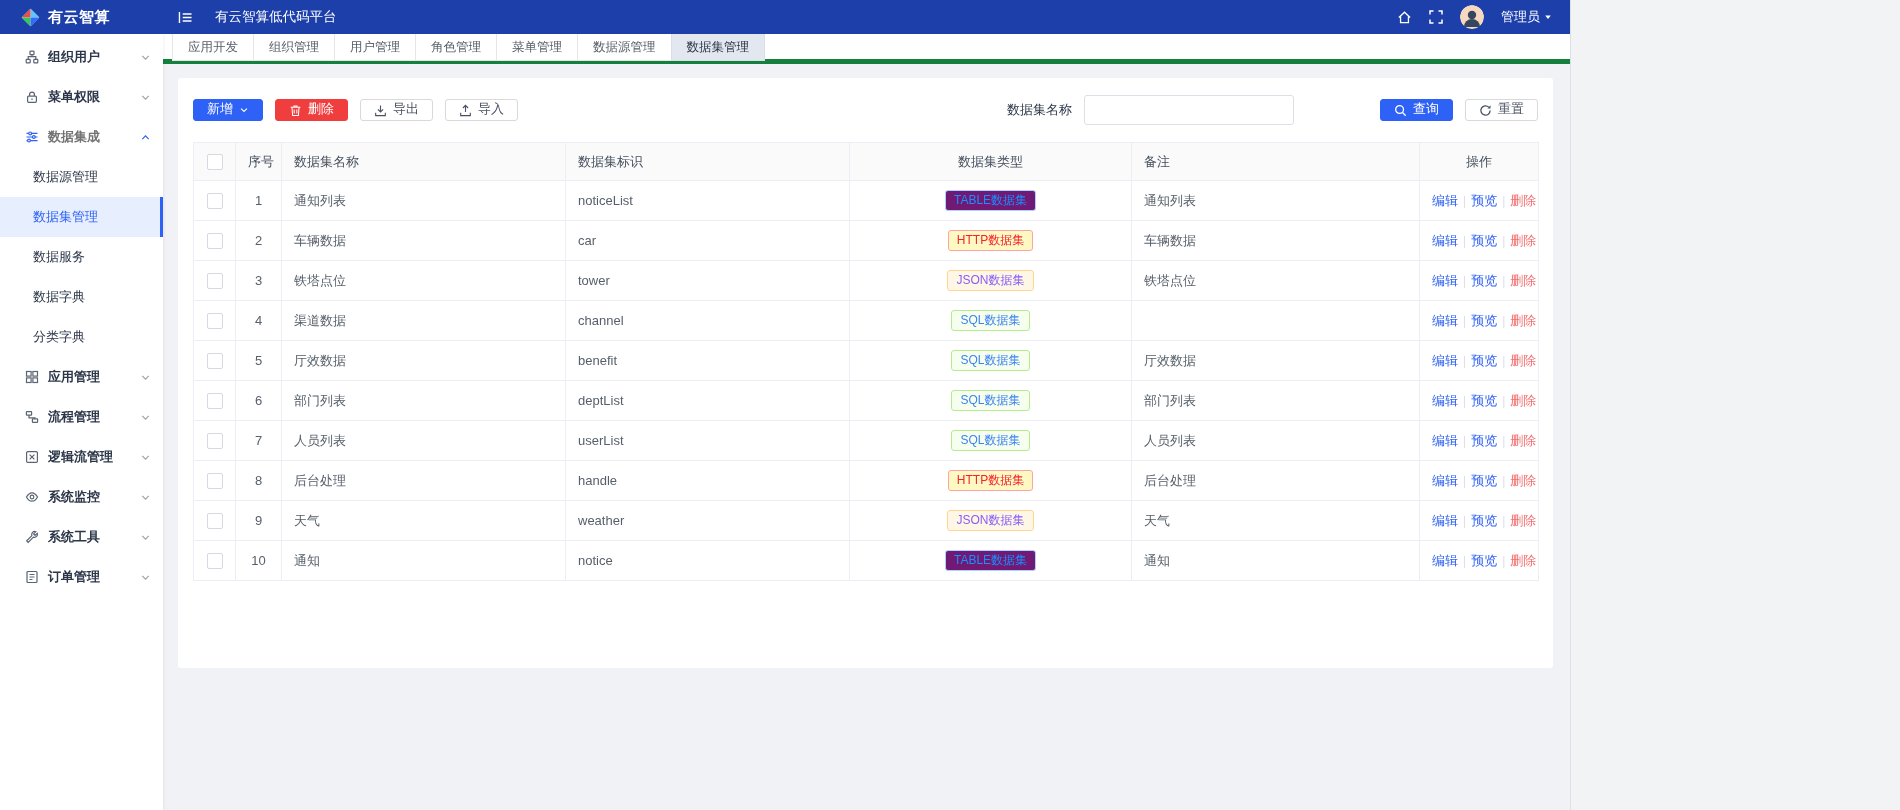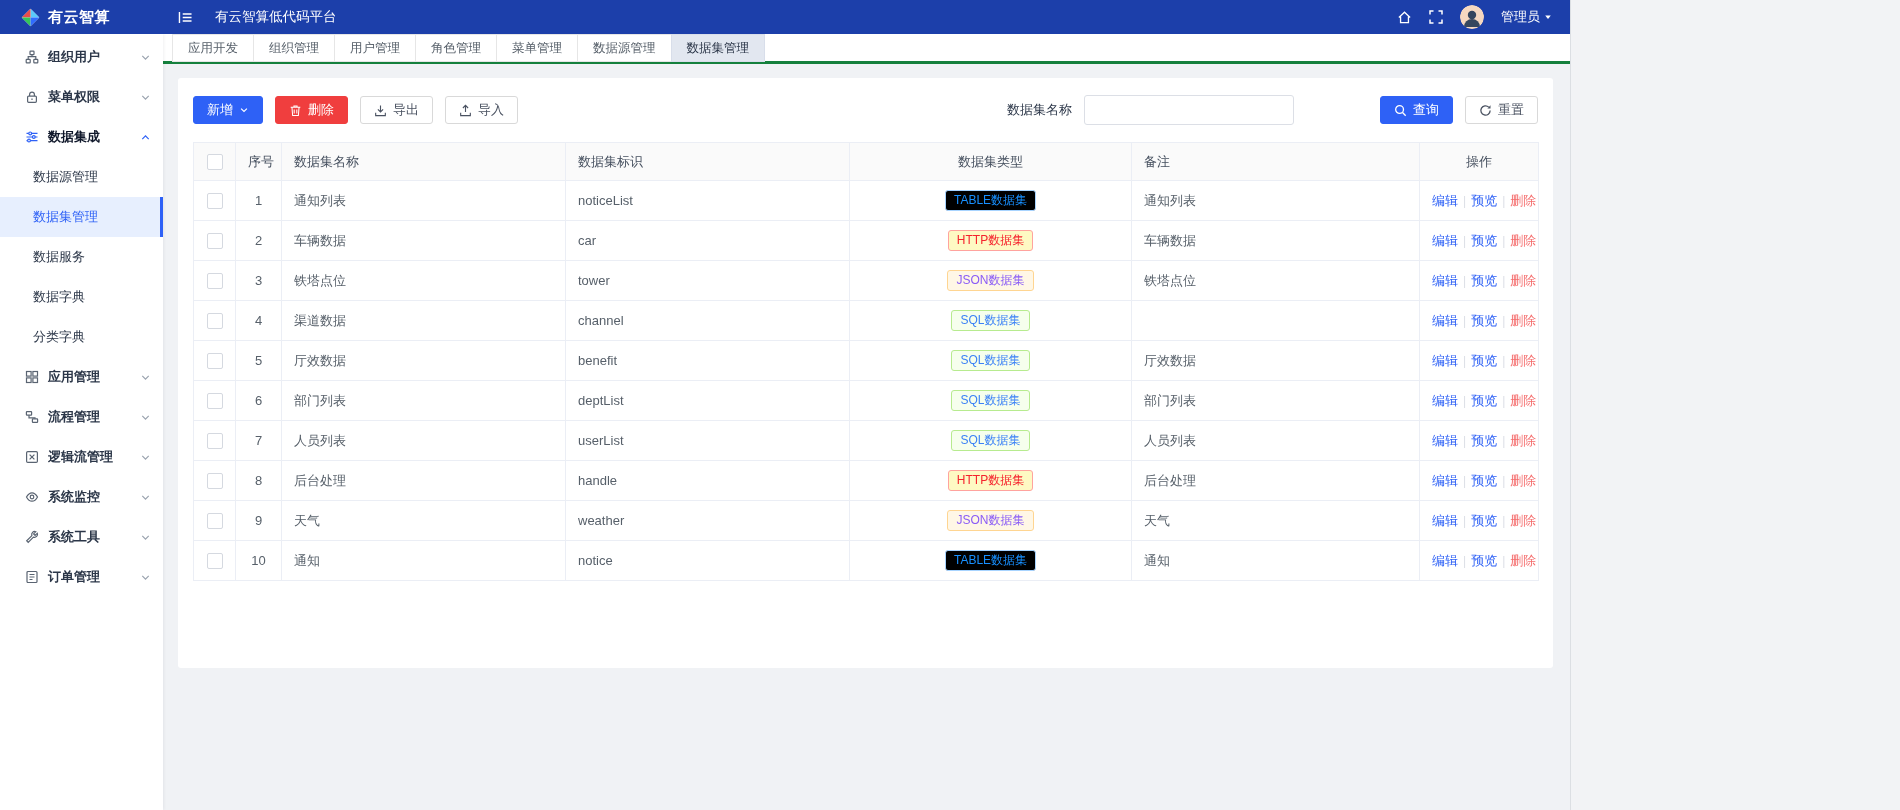--- a/index.html
+++ b/index.html
@@ -15,55 +15,55 @@
   .topbar-right{margin-left:auto;display:flex;align-items:center;gap:17px;padding-right:18px;}
   .tb-icon{display:flex;cursor:pointer;}
   .avatar{width:24px;height:24px;border-radius:50%;overflow:hidden;display:flex;cursor:pointer;}
   .user{display:flex;align-items:center;gap:4px;font-size:13px;cursor:pointer;}
 
   
   .sidebar{position:absolute;top:34px;left:0;bottom:0;width:163px;background:#fff;box-shadow:1px 0 3px rgba(0,21,41,.06);padding-top:3px;box-sizing:border-box;z-index:4;}
   .menu-item{height:40px;display:flex;align-items:center;padding:0 12px 0 25px;cursor:pointer;color:#2b3648;font-size:13px;font-weight:600;}
   .menu-item .mi-icon{color:#5a6472;margin-right:9px;display:flex;}
   .menu-item .mi-arrow{margin-left:auto;color:#9aa3af;display:flex;}
-  .menu-item.parent-active{color:#0f172a;}
+  .menu-item.parent-active{color:#737373;}
   .menu-item.parent-active .mi-icon,.menu-item.parent-active .mi-arrow{color:#2e61f6;}
   .sub-item{height:40px;display:flex;align-items:center;padding-left:33px;font-size:13px;color:#2b3648;cursor:pointer;}
   .sub-item.active{background:#e7effe;color:#2e61f6;border-right:3px solid #2e61f6;}
 
   
-  .tabbar{position:absolute;top:34px;left:163px;right:0;height:30px;background:#fff;border-bottom:3px solid #15803d;display:flex;align-items:center;padding-left:9px;box-sizing:border-box;z-index:3;}
+  .tabbar{position:absolute;top:34px;left:163px;right:0;height:30px;background:#fff;border-bottom:5px solid #15803d;display:flex;align-items:center;padding-left:9px;box-sizing:border-box;z-index:3;}
   .tab{height:28px;line-height:26px;box-sizing:border-box;border:1px solid #e6e6e6;background:#fff;padding:0 15px;font-size:12.5px;color:#57606a;margin-right:-1px;cursor:pointer;white-space:nowrap;}
   .tab.active{background:#e2e7f0;color:#2b3648;border-color:#d8deea;}
 
   
   .content{position:absolute;top:64px;left:163px;right:0;bottom:0;background:#f0f2f5;overflow:hidden;}
   .card{position:absolute;left:15px;top:14px;width:1375px;height:590px;background:#fff;border-radius:3px;padding:17px 15px;box-sizing:border-box;}
 
   .toolbar{display:flex;align-items:center;gap:12px;}
-  .btn{height:28px;border-radius:3px;border:1px solid transparent;display:inline-flex;align-items:center;gap:6px;padding:0 13px;cursor:pointer;background:#fff;font-size:13px;font-family:inherit;}
+  .btn{height:22px;border-radius:3px;border:1px solid transparent;display:inline-flex;gap:6px;padding:0 13px;cursor:pointer;background:#fff;font-size:13px;font-family:inherit;}
   .btn-primary{background:#2e61f6;border-color:#2e61f6;color:#fff;}
   .btn-danger{background:#f03e3e;border-color:#f03e3e;color:#fff;}
   .btn-plain{border-color:#d9d9d9;color:#4a5261;}
   .btn .ic{display:inline-flex;align-items:center;}
   .spacer{flex:1;}
   .query-gap{width:62px;}
   .search-label{font-size:13px;color:#2b3648;white-space:nowrap;}
   .search-input{width:210px;height:30px;box-sizing:border-box;border:1px solid #dcdfe6;border-radius:3px;padding:0 8px;font-size:13px;color:#333;font-family:inherit;outline:none;background:#fff;}
 
   
   .grid{margin-top:17px;width:100%;border-collapse:collapse;table-layout:fixed;font-size:13px;color:#57606a;}
   .grid th,.grid td{border:1px solid #ebeef5;height:40px;padding:0 12px;box-sizing:border-box;overflow:hidden;white-space:nowrap;text-align:left;}
   .grid thead th{background:#fafafa;color:#454f5e;font-weight:500;height:38px;}
   .ta-c{text-align:center !important;}
   .cell-cb{padding:0 !important;}
   .cb{display:inline-block;width:14px;height:14px;border:1px solid #d5d9e0;border-radius:2px;background:#fff;vertical-align:middle;cursor:pointer;}
 
   .tag{display:inline-block;font-size:12px;line-height:19px;padding:0 8px;border-radius:3px;border:1px solid;}
-  .tag-blue{color:#1890ff;background:#000000;border-color:#a8d4ff;}
+  .tag-blue{color:#1890ff;background:#701a75;border-color:#a8d4ff;}
   .tag-red{color:#f5222d;background:#fef9c3;border-color:#ffa39e;}
   .tag-orange{color:#8b5cf6;background:#fff7e6;border-color:#ffd591;}
   .tag-green{color:#3b82f6;background:#f6ffed;border-color:#b7eb8f;}
 
   .link{color:#2e61f6;cursor:pointer;font-size:13px;}
   .link.danger{color:#f56c6c;}
   .sep{color:#dcdfe6;margin:0 5px;font-size:12px;}
 </style>
 </head>
 <body>

